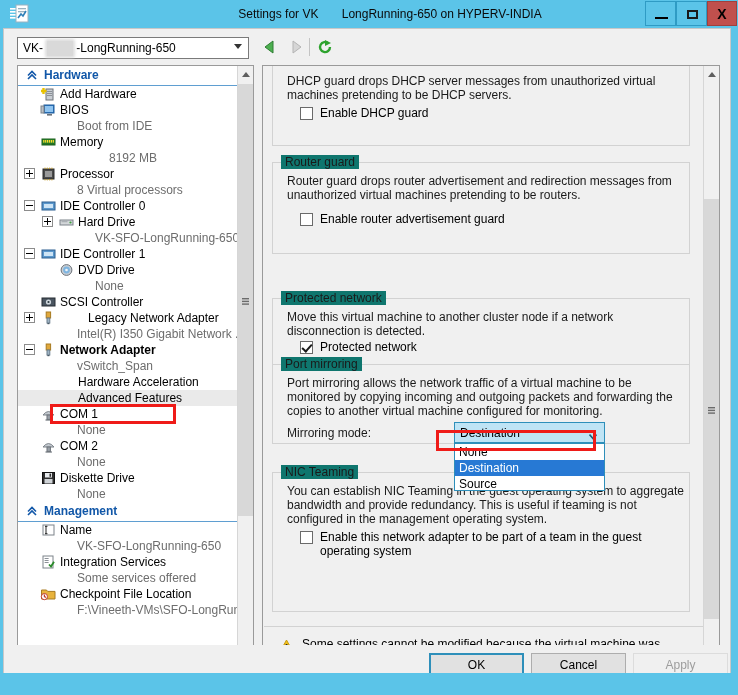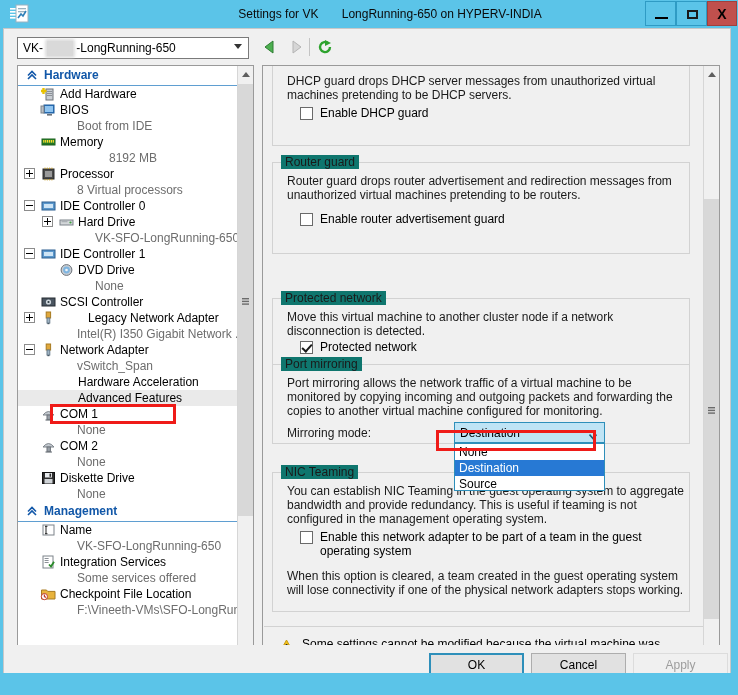--- a/index.html
+++ b/index.html
@@ -319,21 +319,21 @@
           <div class="sub">
             <div class="txt" style="left: 59px;">Intel(R) I350 Gigabit Network ...</div>
           </div>
           <div class="node">
             <div class="exp" style="left: 6px;"></div>
             <div class="ico" style="left: 22px;"><svg width="17" height="16" viewBox="0 0 17 16">
                 <rect x="6.2" y="2" width="4.4" height="6" fill="#e0a83c" stroke="#a87a20" stroke-width="1"></rect>
                 <rect x="7" y="8" width="2.8" height="5" fill="#9fb4c4" stroke="#6a7d8c" stroke-width="1"></rect>
                 <rect x="7.4" y="13" width="2" height="1.2" fill="#4a5a66"></rect>
               </svg></div>
-            <div class="txt" style="left: 42px;">Network Adapter</div>
+            <div class="txt" style="left: 42px; font-weight: bold;">Network Adapter</div>
           </div>
           <div class="sub">
             <div class="txt" style="left: 59px;">vSwitch_Span</div>
           </div>
           <div class="node">
             <div class="txt" style="left: 60px;">Hardware Acceleration</div>
           </div>
           <div class="node selrow">
             <div class="txt" style="left: 60px;">Advanced Features</div>
           </div>
@@ -477,21 +477,20 @@
                 <div class="opt">Source</div>
               </div>
           </div>
         </div>
 
         <div class="grp" id="g-nic" style="top:406px;height:140px;">
           <div class="cap">NIC Teaming</div>
           <div class="ptext" style="left:14px;top:11px;width:400px;">You can establish NIC Teaming in the guest operating system to aggregate bandwidth and provide redundancy. This is useful if teaming is not configured in the management operating system.</div>
           <div class="cb" style="left:27px;top:58px;"></div>
           <div class="cblabel" style="left:47px;top:57px;width:360px;">Enable this network adapter to be part of a team in the guest operating system</div>
-          <div class="ptext" style="left:14px;top:96px;width:400px;">When this option is cleared, a team created in the guest operating system will lose connectivity if one of the physical network adapters stops working.</div>
         </div>
 
       </div>
 
       <div id="warnbar">
         <div id="warn-icon">
           <svg width="17" height="16" viewBox="0 0 17 16">
             <polygon points="8.5,1 16,14.5 1,14.5" fill="#f3c11b" stroke="#c79a10" stroke-width="1"></polygon>
             <rect x="7.7" y="5" width="1.7" height="5.4" fill="#2a2a2a"></rect>
             <rect x="7.7" y="11.3" width="1.7" height="1.7" fill="#2a2a2a"></rect>

